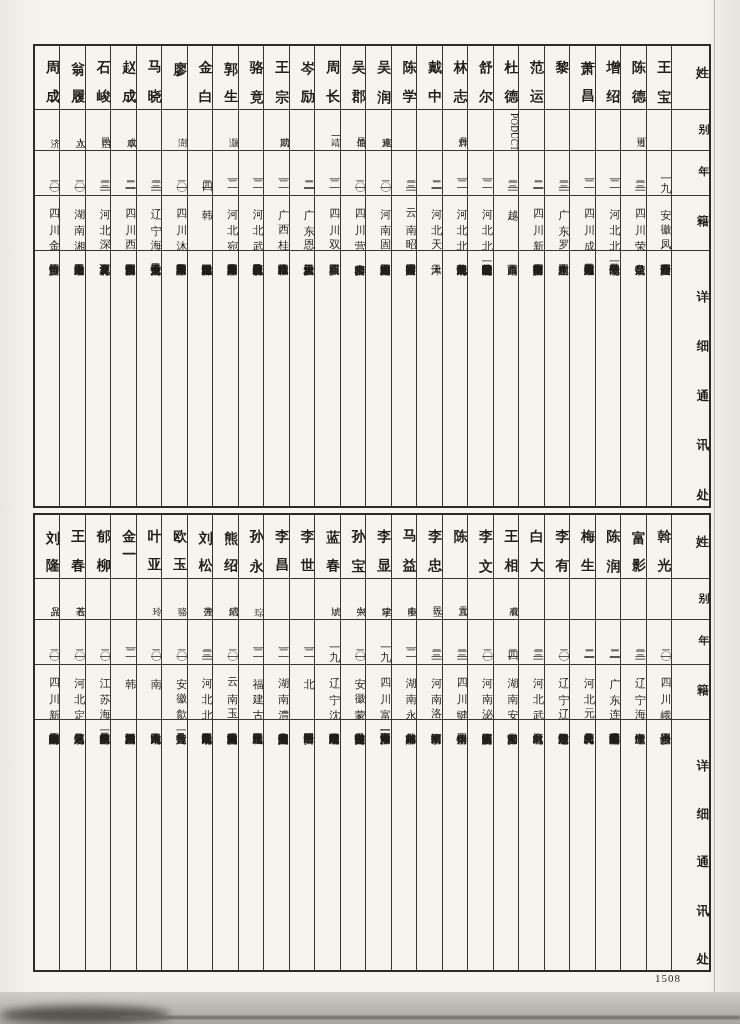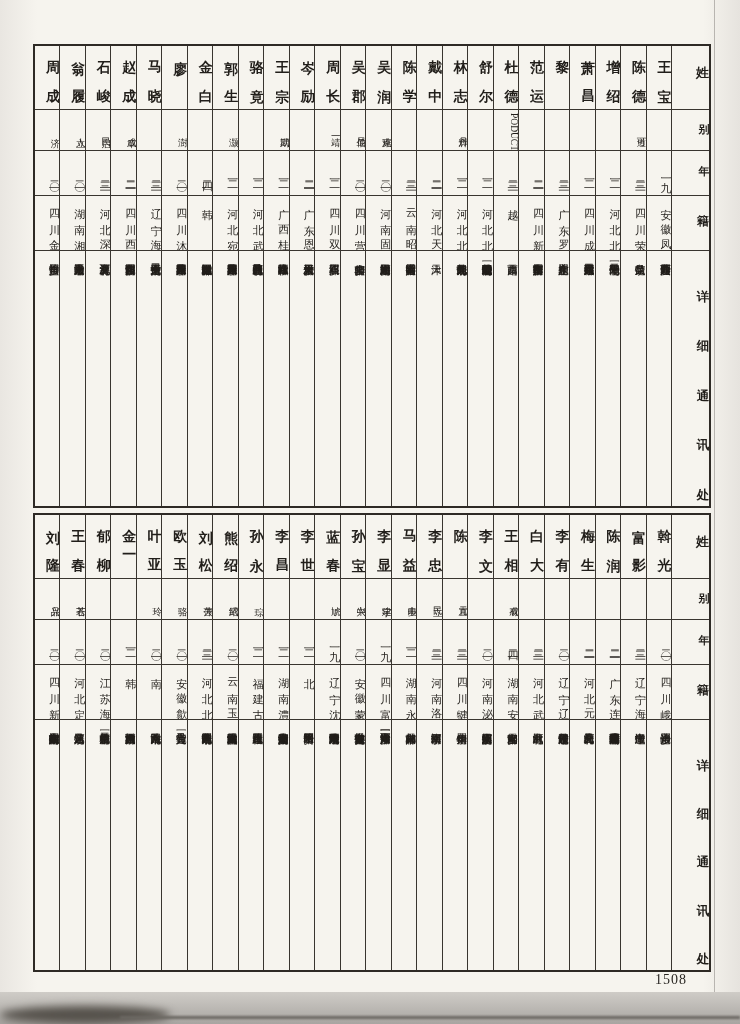--- a/index.html
+++ b/index.html
@@ -66,21 +66,21 @@
     text-align:start;text-align-last:auto;line-height:1.15;
   }
   .header-col .cell{font-weight:700;}
   .header-col .c-name{font-size:13px;padding:10px 0;}
   .header-col .c-alias{font-size:11px;padding:5px 0;text-align:justify;text-align-last:justify;}
   .header-col .c-age{font-size:11px;padding:5px 0;text-align:justify;text-align-last:justify;}
   .header-col .c-native{font-size:12px;padding:9px 0;}
   .header-col .c-addr{font-size:12.5px;padding:28px 0;text-align:justify;text-align-last:justify;line-height:1;}
   .page-number{
     position:absolute;top:972px;left:655px;
-    font-size:14px;letter-spacing:1px;color:#2a2723;
+    font-size:11px;letter-spacing:1px;color:#2a2723;
     font-family:"Liberation Serif","DejaVu Serif",serif;
   }
 </style>
 </head>
 <body>
 
 <div class="page">
   <div id="table-0" class="vtable">
       <div class="col header-col">
         <div class="cell c-name">姓名</div>

